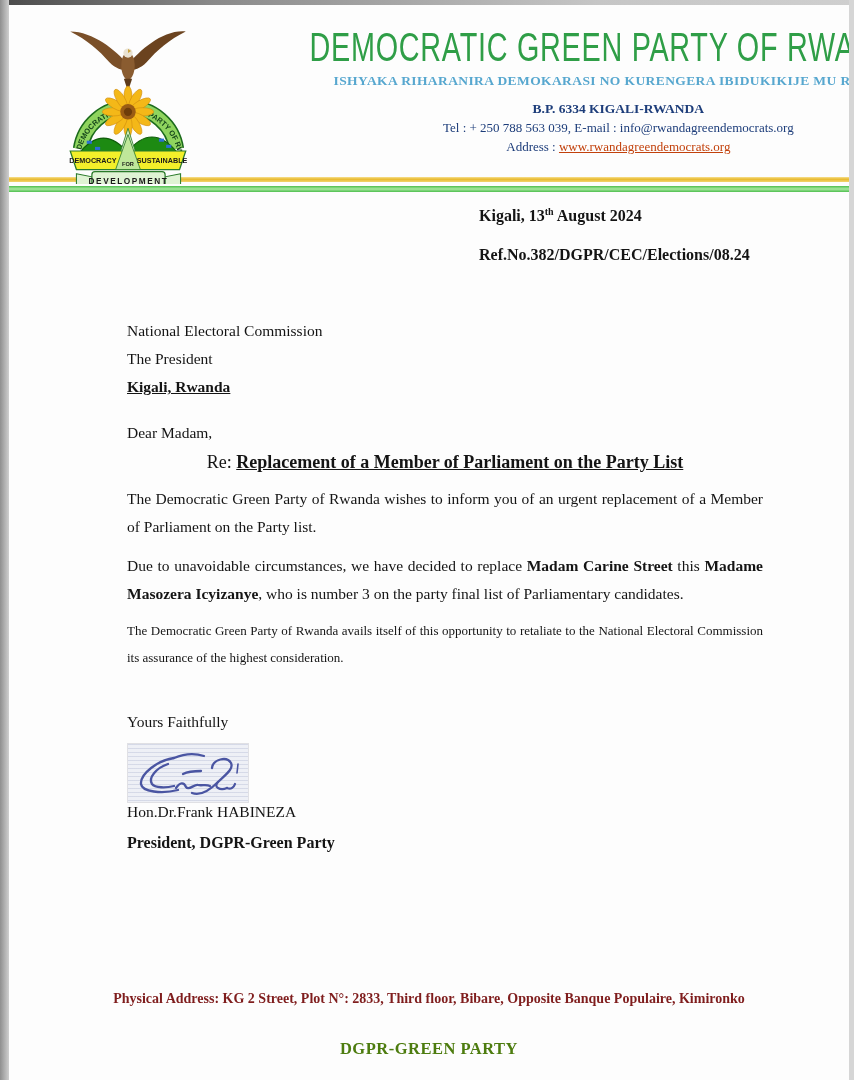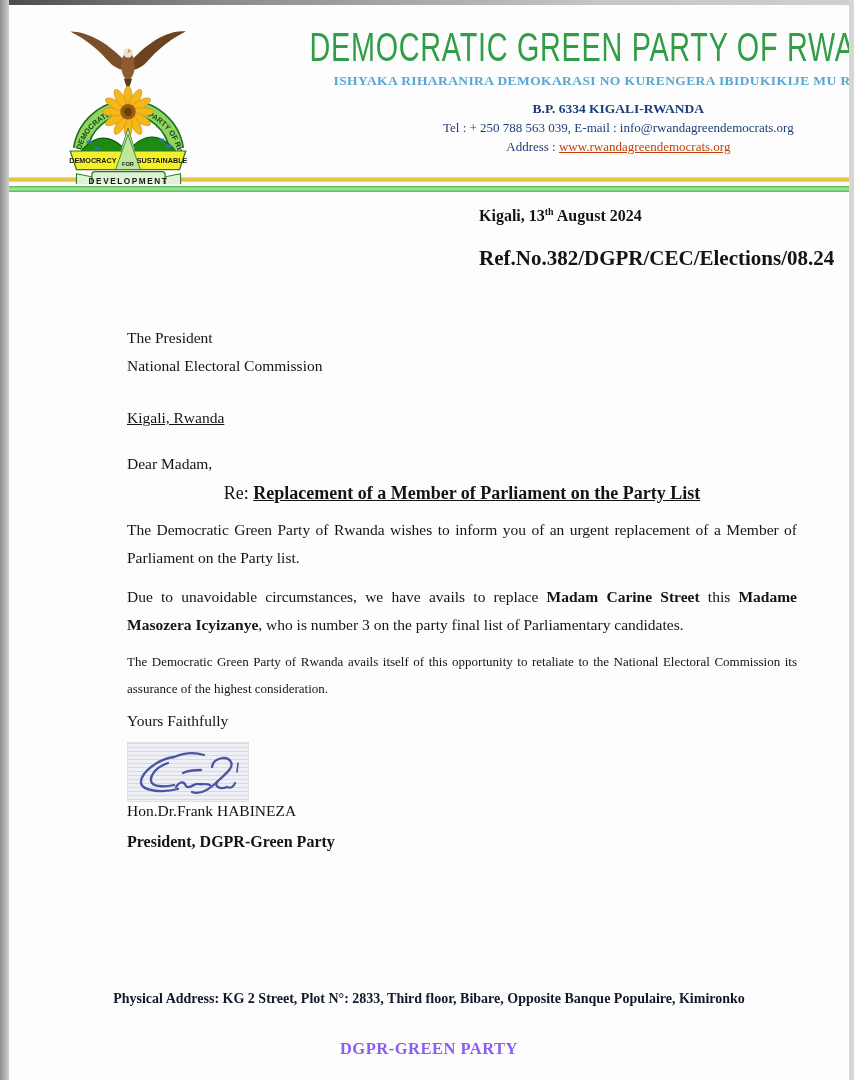--- a/index.html
+++ b/index.html
@@ -28,51 +28,51 @@
   .contact .bp { font-weight:bold; font-size:13.5px; }
   .contact a { color:#c2410c; text-decoration:underline; }
 
   .rule-gold { height:5px; margin-top:0;
                background:linear-gradient(#f7e08e 0%, #e8b92e 45%, #f2d470 100%); }
   .rule-gap { height:4px; background:#fdfdfd; }
   .rule-green { height:6px;
                 background:linear-gradient(#4ebf4e 0%, #a8e7a0 50%, #4ebf4e 100%); }
 
   
-  .letter { padding:0 52px 0 118px; font-size:15.5px; }
+  .letter { padding:0 86px 0 118px; font-size:15.5px; }
 
   .date-block { margin:14px 0 0 352px; font-weight:bold; font-size:16px; }
   .date-line sup { font-size:10px; vertical-align:super; }
-  .ref-line { margin-top:21px; font-weight:bold; font-size:21px; }
+  .ref-line { margin-top:21px; font-weight:bold; font-size:16px; }
 
   .recipient { margin-top:53px; line-height:28px; }
-  .recipient .underline-bold { font-weight:normal; text-decoration:underline;margin-top:24px; }
+  .recipient .underline-bold { font-weight:bold; text-decoration:underline; }
 
   .salutation { margin-top:23px; }
 
   .subject { margin-top:10px; text-align:center; font-size:18px; }
   .subject .subject-main { font-weight:bold; text-decoration:underline; }
 
   p.body-par { margin-top:12px; text-align:justify; line-height:27.5px; }
   p.body-par-small { margin-top:10px; text-align:justify; line-height:27px; font-size:13px; }
 
-  .closing { margin-top:10px; }
+  .closing { margin-top:42px; }
 
   .signature-patch { margin-top:12px; width:122px; height:60px; background:#eef0f6;
       background-image:repeating-linear-gradient(180deg, rgba(150,160,195,0.28) 0 1px, transparent 1px 4px);
       border:1px solid #e0e0e4; }
 
   .signer-name { }
   .signer-title { margin-top:13px; font-weight:bold; font-size:16px; }
 
   
   .footer-address { position:absolute; left:0; right:0; top:986px; text-align:center;
-                    color:#0f172a; font-weight:bold; font-size:14px; }
+                    color:#7f1d1d; font-weight:bold; font-size:14px; }
   .footer-party { position:absolute; left:0; right:0; top:1034px; text-align:center;
-                  color:#8b5cf6; font-weight:bold; font-size:16.5px; letter-spacing:0.5px; }
+                  color:#4d7c0f; font-weight:bold; font-size:16.5px; letter-spacing:0.5px; }
 </style>
 </head>
 <body>
 
 <div class="photo-frame">
   <div class="paper">
 
     <header class="letterhead">
       <div class="logo-wrap">
         <svg width="135" height="165" viewBox="0 0 125 160">
@@ -162,32 +162,32 @@
     <div class="rule-green"></div>
 
     <main class="letter">
 
       <div class="date-block">
         <div class="date-line"><span>Kigali, 13</span><sup>th</sup><span> August 2024</span></div>
         <div class="ref-line">Ref.No.382/DGPR/CEC/Elections/08.24</div>
       </div>
 
       <div class="recipient">
+        <div>National Electoral Commission</div>
         <div>The President</div>
-        <div>National Electoral Commission</div>
         <div class="underline-bold">Kigali, Rwanda</div>
       </div>
 
       <p class="salutation">Dear Madam,</p>
 
       <p class="subject"><span>Re: </span><span class="subject-main">Replacement of a Member of Parliament on the Party List</span></p>
 
       <p class="body-par">The Democratic Green Party of Rwanda wishes to inform you of an urgent replacement of a Member of Parliament on the Party list.</p>
 
-      <p class="body-par"><span>Due to unavoidable circumstances, we have avails to replace </span><b>Madam Carine Street</b><span> this </span><b>Madame Masozera Icyizanye</b><span>, who is number 3 on the party final list of Parliamentary candidates.</span></p>
+      <p class="body-par"><span>Due to unavoidable circumstances, we have decided to replace </span><b>Madam Carine Street</b><span> this </span><b>Madame Masozera Icyizanye</b><span>, who is number 3 on the party final list of Parliamentary candidates.</span></p>
 
       <p class="body-par-small">The Democratic Green Party of Rwanda avails itself of this opportunity to retaliate to the National Electoral Commission its assurance of the highest consideration.</p>
 
       <p class="closing">Yours Faithfully</p>
 
       <div class="signature-patch">
         <svg width="120" height="58" viewBox="0 0 120 58">
           <g fill="none" stroke="#4a55a2" stroke-width="2.3" stroke-linecap="round">
             <path d="M46,14 C60,8 70,10 76,12"></path>
             <path d="M46,14 C30,16 12,30 13,40 C14,48 34,50 50,46"></path>

